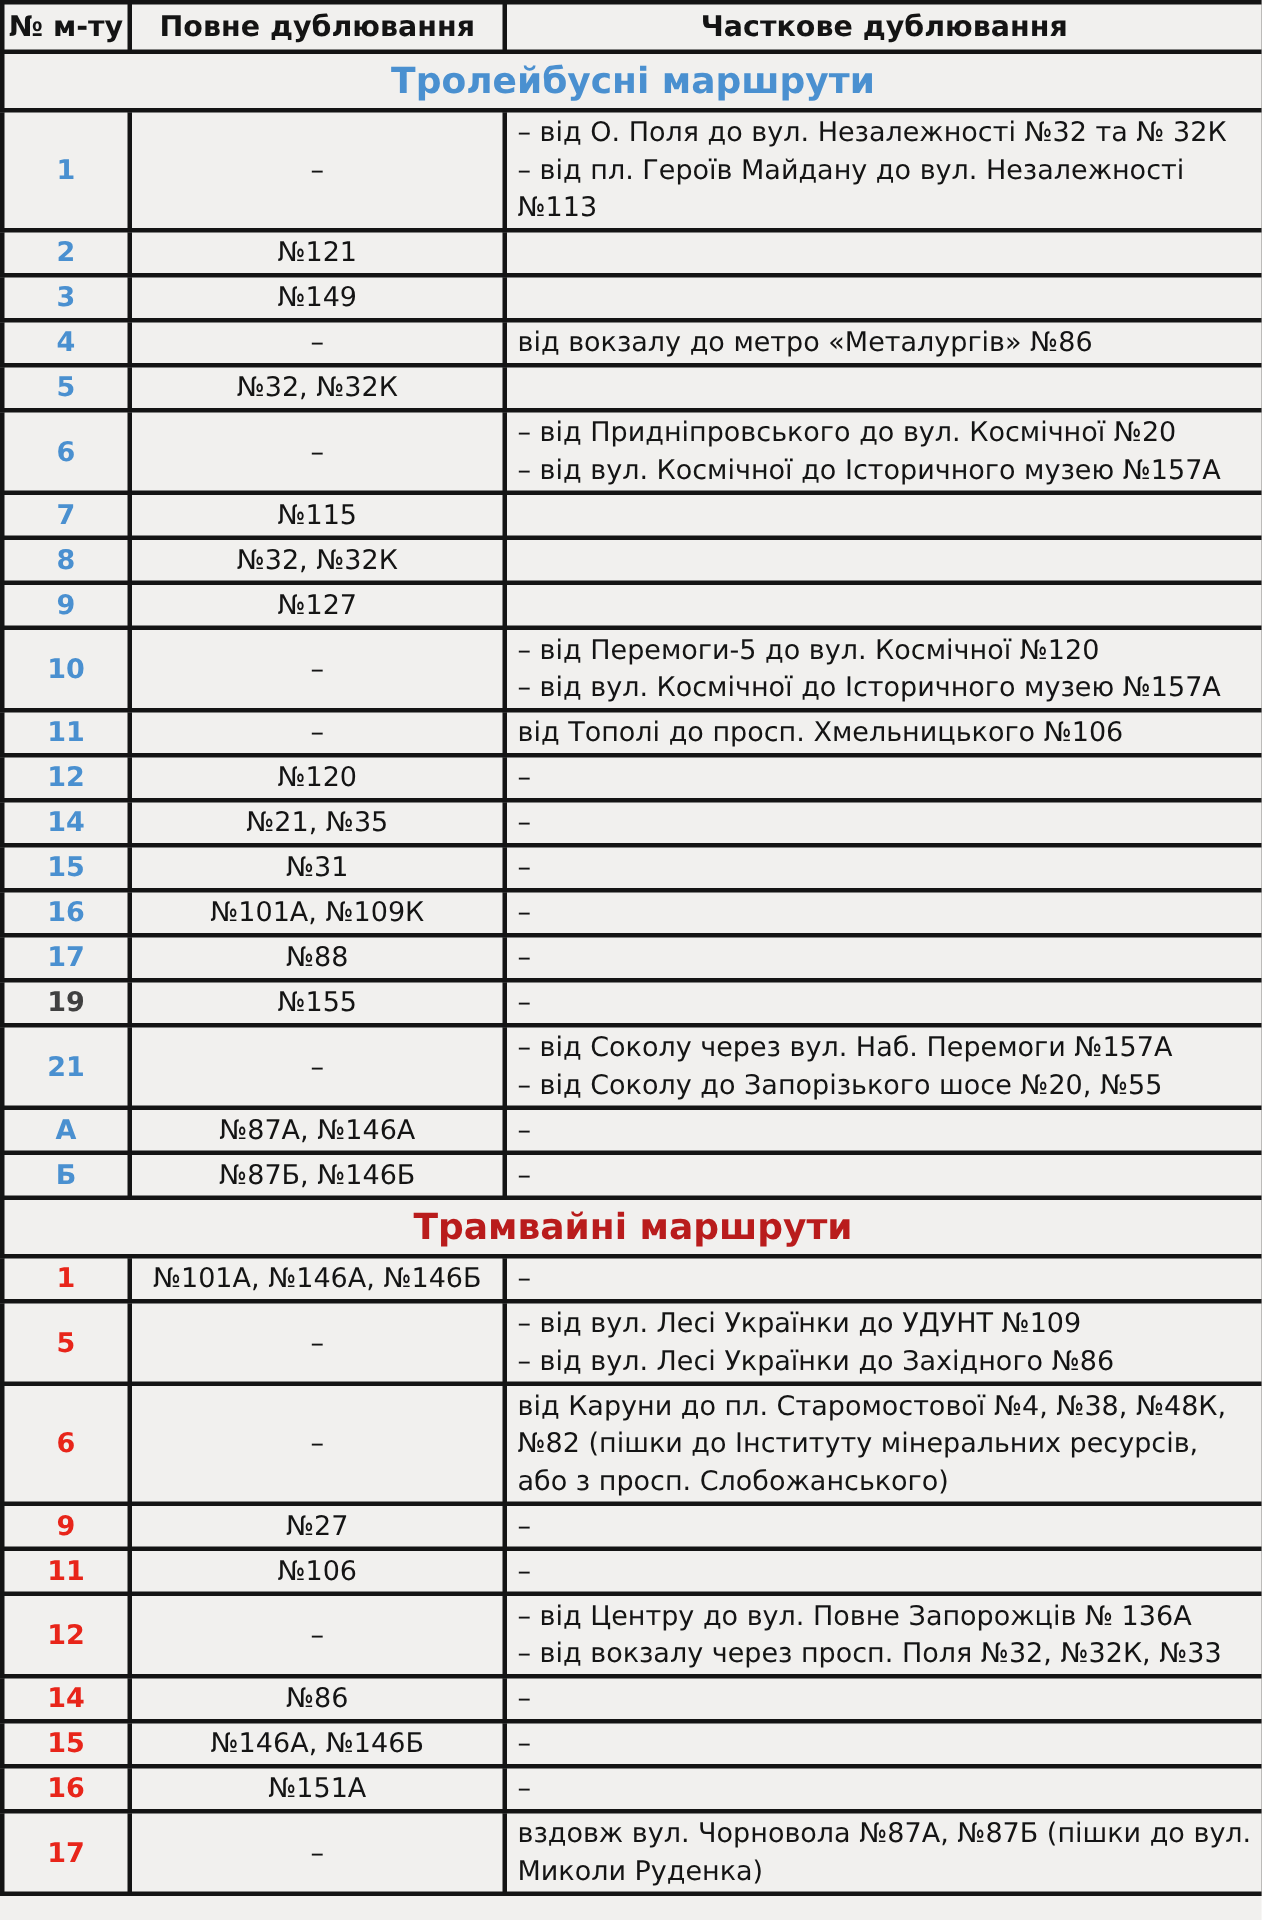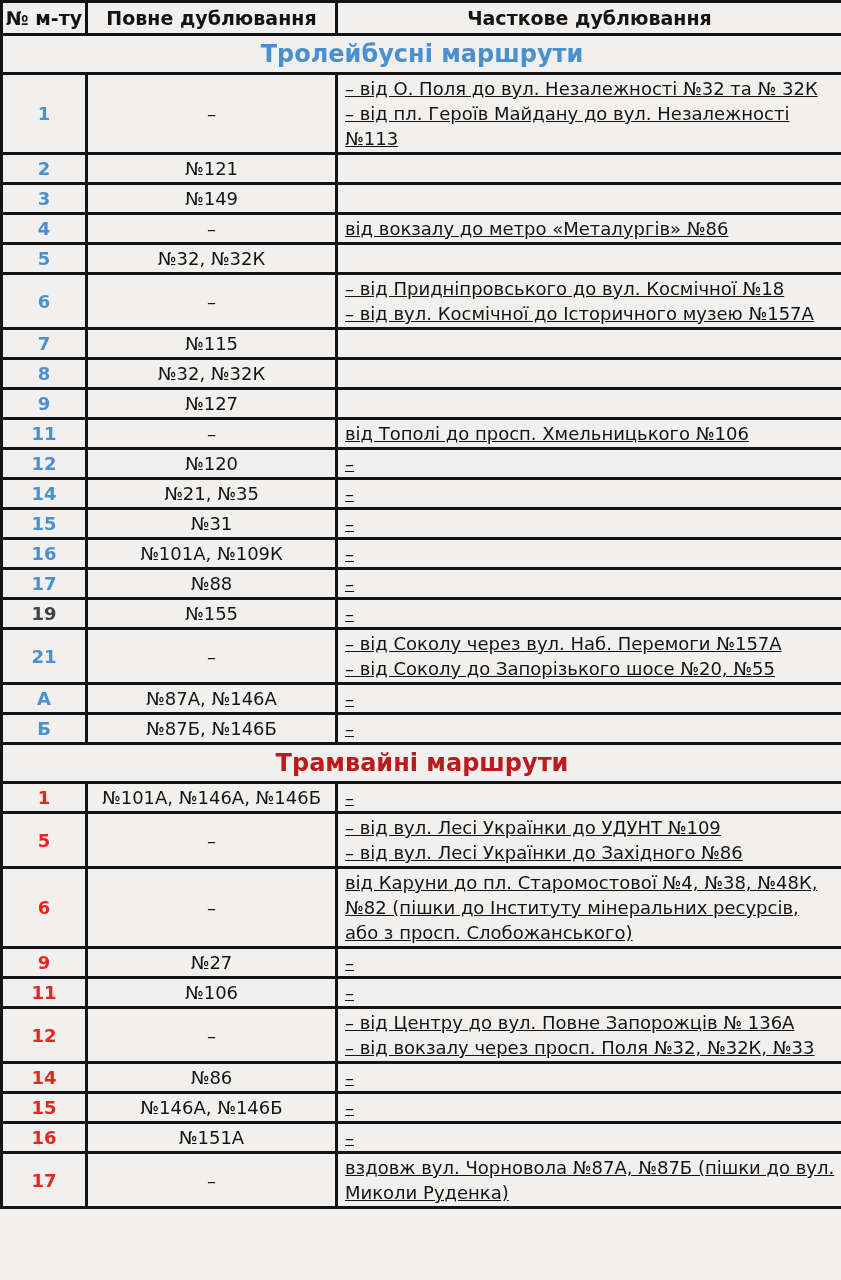--- a/index.html
+++ b/index.html
@@ -58,21 +58,20 @@
     padding: 1px 4px;
   }
   td.partial {
     text-align: left;
     font-size: 18px;
     line-height: 25px;
     padding: 1px 4px 1px 7px;
   }
   td.partial .line {
     min-height: 25px;
-    text-decoration: underline;
   }
 </style>
 </head>
 <body>
 
 <div class="page">
   <table class="routes">
     <colgroup>
       <col class="c1">
       <col class="c2">
@@ -116,38 +115,46 @@
         </tr>
         <tr>
           <td class="num" style="color: rgb(74, 144, 208);">5</td>
           <td class="full">№32, №32К</td>
           <td class="partial"></td>
         </tr>
         <tr>
           <td class="num" style="color: rgb(74, 144, 208);">6</td>
           <td class="full">–</td>
           <td class="partial">
-            <div class="line">– від Придніпровського до вул. Космічної №18</div>
+            <div class="line">– від Придніпровського до вул. Космічної №20</div>
             <div class="line">– від вул. Космічної до Історичного музею №157А</div>
           </td>
         </tr>
         <tr>
           <td class="num" style="color: rgb(74, 144, 208);">7</td>
           <td class="full">№115</td>
           <td class="partial"></td>
         </tr>
         <tr>
           <td class="num" style="color: rgb(74, 144, 208);">8</td>
           <td class="full">№32, №32К</td>
           <td class="partial"></td>
         </tr>
         <tr>
           <td class="num" style="color: rgb(74, 144, 208);">9</td>
           <td class="full">№127</td>
           <td class="partial"></td>
+        </tr>
+        <tr>
+          <td class="num" style="color: rgb(74, 144, 208);">10</td>
+          <td class="full">–</td>
+          <td class="partial">
+            <div class="line">– від Перемоги-5 до вул. Космічної №120</div>
+            <div class="line">– від вул. Космічної до Історичного музею №157А</div>
+          </td>
         </tr>
         <tr>
           <td class="num" style="color: rgb(74, 144, 208);">11</td>
           <td class="full">–</td>
           <td class="partial">
             <div class="line">від Тополі до просп. Хмельницького №106</div>
           </td>
         </tr>
         <tr>
           <td class="num" style="color: rgb(74, 144, 208);">12</td>

